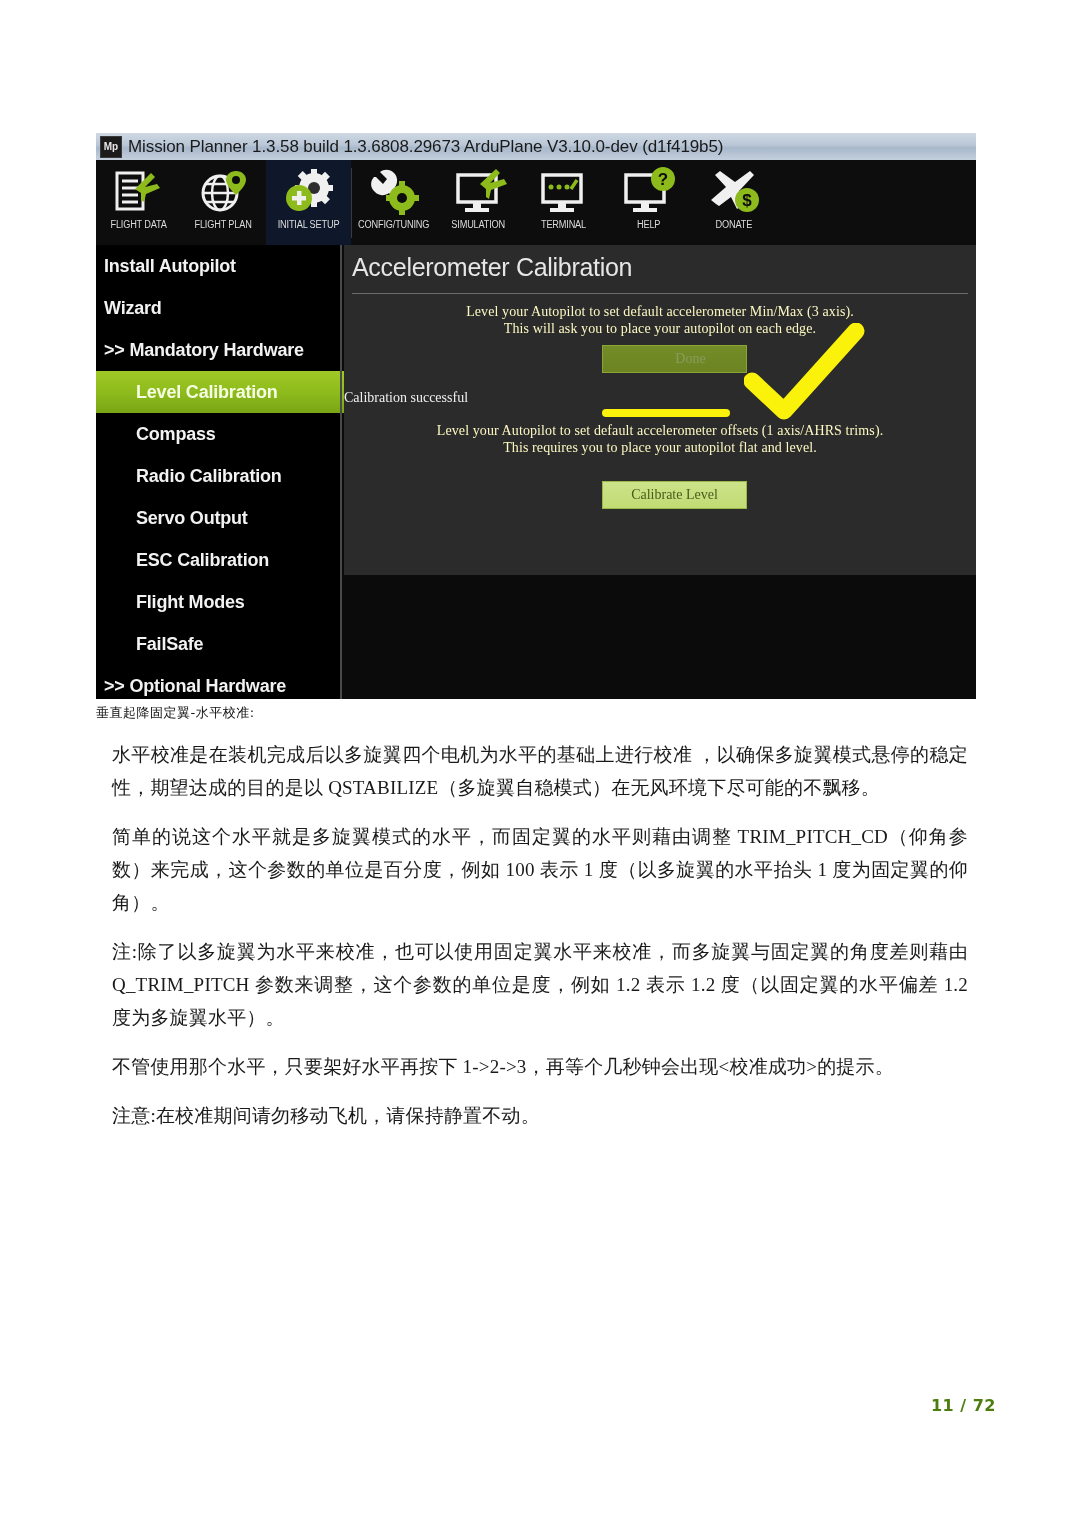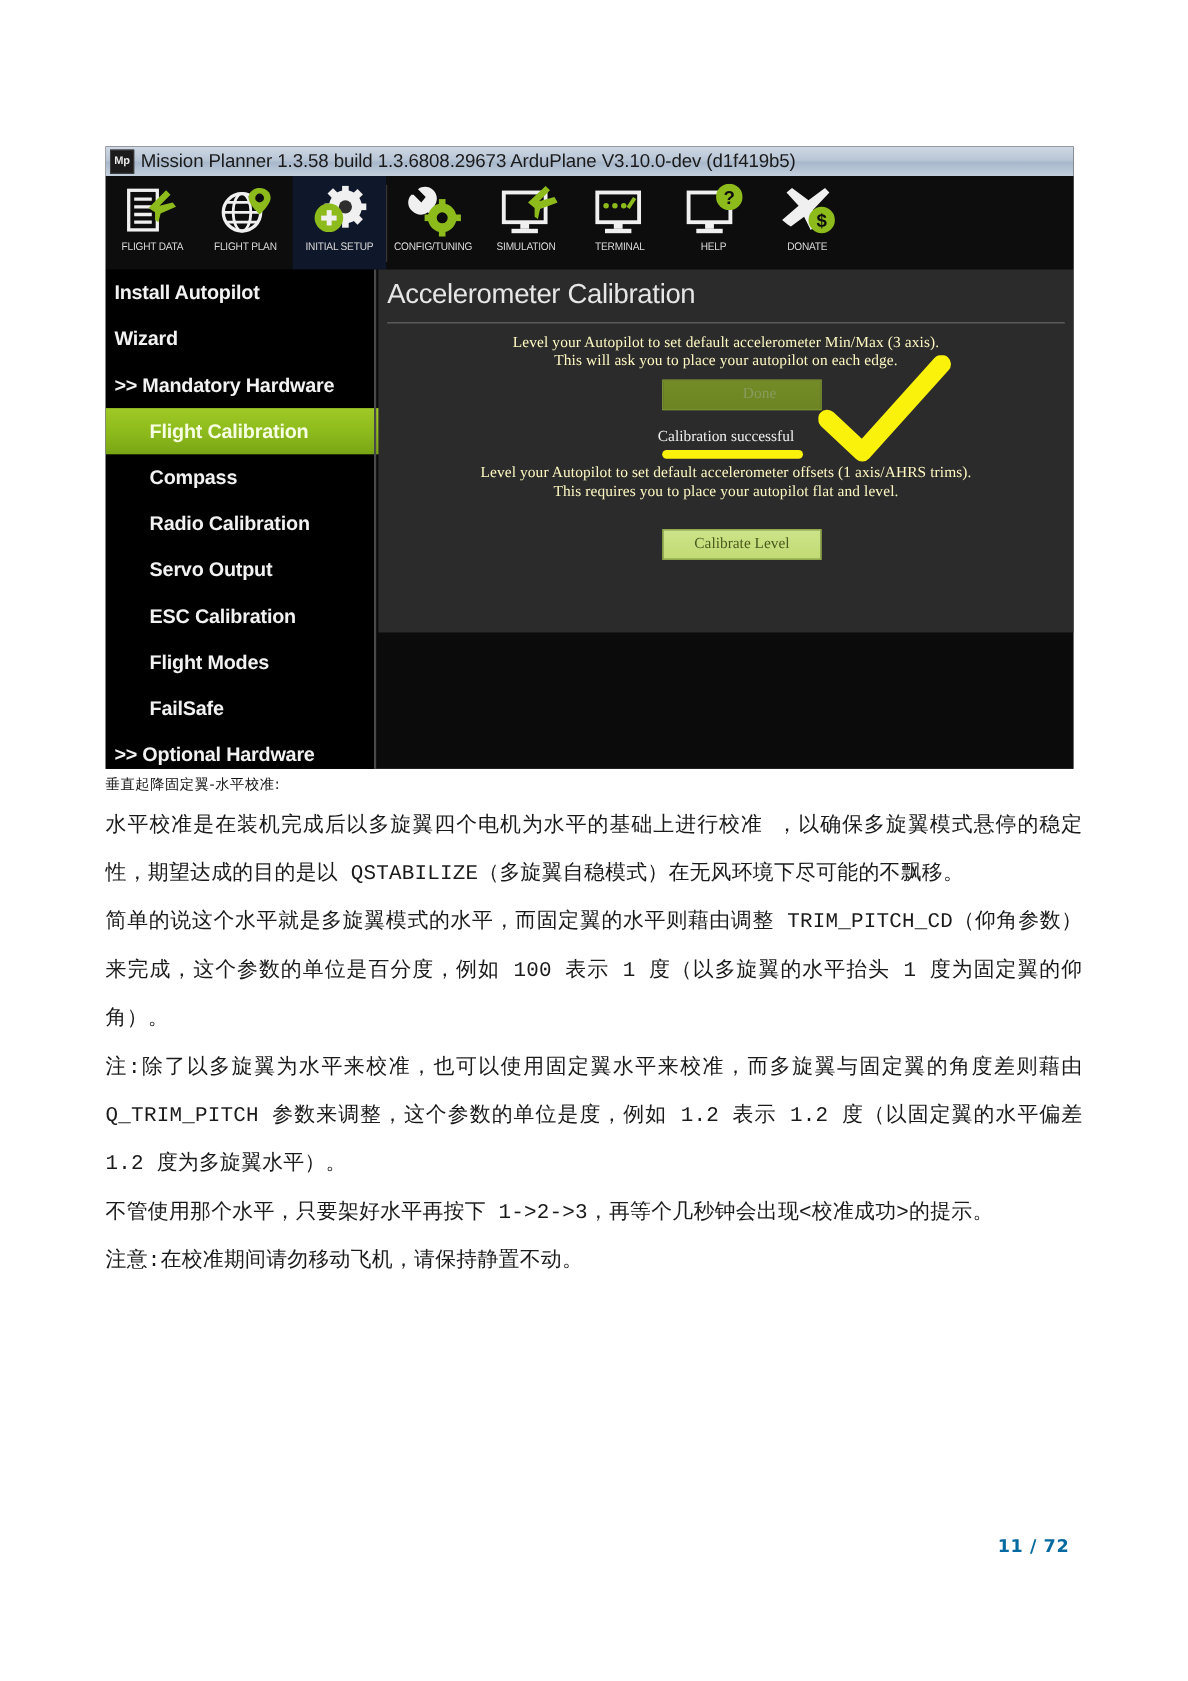--- a/index.html
+++ b/index.html
@@ -204,21 +204,21 @@
     background: linear-gradient(to bottom, #cde389 0%, #c2db74 100%);
     border: 1px solid #9ab84a;
     color: #4c5a1e;
   }
 
   .status-text {
     position: absolute;
     top: 145px;
     left: 0;
     width: 632px;
-    text-align: center;
+    text-align: left;
     color: #f0f0f0;
     font-family: "Liberation Serif", "DejaVu Serif", serif;
     font-size: 14px;
   }
   .hl-underline {
     position: absolute;
     left: 258px;
     top: 164px;
     width: 128px;
     height: 8px;
@@ -243,38 +243,38 @@
   }
   .doc h2 {
     margin: 0 0 6px 0;
     font-family: "DejaVu Sans", "Liberation Sans", sans-serif;
     font-size: 13px;
     font-weight: normal;
     color: #111;
     letter-spacing: 0.5px;
   }
   .doc p {
-    margin: 0;
-    font-family: Liberation Mono, monospace;
+    margin: 16px;
+    font-family: Liberation Serif, serif;
     font-size: 19px;
-    line-height: 44px;
+    line-height: 33px;
     color: #1a1a1a;
     text-align: justify;
     text-justify: inter-ideograph;
     letter-spacing: 0.2px;
   }
 
   .pagenum {
     position: absolute;
-    right: 108px;
+    right: 84px;
     top: 1396px;
     font-family: "DejaVu Sans", "Liberation Sans", sans-serif;
     font-size: 16px;
     font-weight: bold;
-    color: #0369a1;
+    color: #4d7c0f;
     letter-spacing: 0.5px;
     text-align: center;
   }
 </style>
 </head>
 <body>
 
 <div class="screenshot">
 
   <div class="titlebar">
@@ -417,21 +417,21 @@
     <div class="side-item lvl0">
       <span>Install Autopilot</span>
     </div>
     <div class="side-item lvl0">
       <span>Wizard</span>
     </div>
     <div class="side-item lvl0">
       <span>&gt;&gt; Mandatory Hardware</span>
     </div>
     <div class="side-item lvl1 selected">
-      <span>Flight Calibration</span>
+      <span>Level Calibration</span>
     </div>
     <div class="side-item lvl1">
       <span>Compass</span>
     </div>
     <div class="side-item lvl1">
       <span>Radio Calibration</span>
     </div>
     <div class="side-item lvl1">
       <span>Servo Output</span>
     </div>

